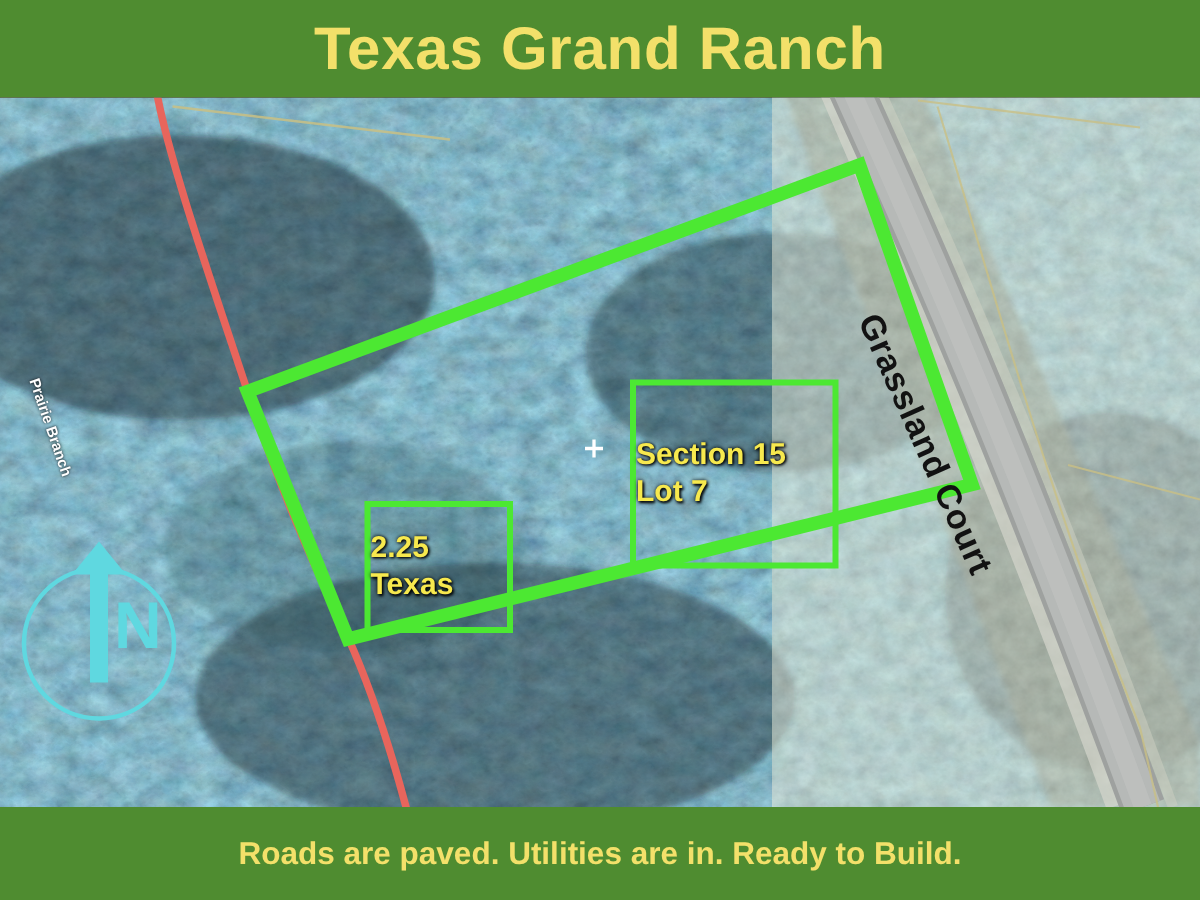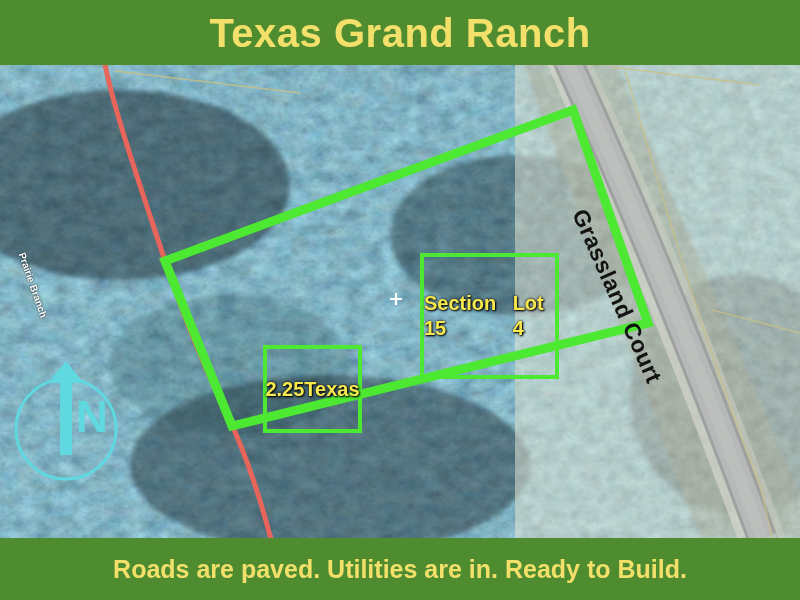--- a/index.html
+++ b/index.html
@@ -27,50 +27,49 @@
     text-align:center;
   }
 
   
   #footer {
     position:absolute; left:0; top:538px; width:800px; height:62px;
     background:#4f8c30;
     display:flex; align-items:center; justify-content:center;
   }
   #footer-text {
-    font-size:25px; font-weight:bold; color:#f3e06a;
+    font-size:21px; font-weight:bold; color:#f3e06a;
     text-align:left; line-height:1;
   }
 
   
   #map {
     position:absolute; left:0; top:65px; width:800px; height:473px;
     overflow:hidden;
     background:#12242c;
   }
   #map-canvas { position:absolute; left:0; top:0; width:800px; height:473px; }
 
   
   .lbl-box {
     position:absolute;
     border:4px solid #4ce832;
-    display:flex; flex-direction:row;
-    align-items:center; justify-content:center;
+    display:flex; flex-direction:column;
+    justify-content:center;
     color:#f7e94e; font-weight:bold;
     text-shadow:0 0 3px #000, 1px 1px 2px #000;
     line-height:1.25;
   }
   #lot-info-box {
     left:420px; top:188px; width:139px; height:126px;
     font-size:20px;
   }
   #acreage-box {
-    left:243px; top:280px; width:99px; height:88px;
+    left:243px; top:269px; width:99px; height:88px;
     font-size:20px;
-    margin-left:20px;
   }
 
   #street-name {
     position:absolute; left:591px; top:140px;
     font-size:23px; font-weight:bold; color:#121212;
     transform:rotate(66deg); transform-origin:left top;
     white-space:nowrap; letter-spacing:0.5px;
   }
   #creek-name {
     position:absolute; left:27px; top:186px;
@@ -170,21 +169,21 @@
         </g>
 
         <g>
           <path d="M 396 228 L 396 240 M 390 234 L 402 234" stroke="#ffffff" stroke-width="2.2" stroke-linecap="butt"></path>
         </g>
       </g>
     </svg>
 
     <div id="lot-info-box" class="lbl-box">
       <div>Section 15</div>
-      <div>Lot 4</div>
+      <div>Lot 7</div>
     </div>
 
     <div id="acreage-box" class="lbl-box">
       <div>2.25</div>
       <div>Texas</div>
     </div>
 
     <div id="street-name">Grassland Court</div>
 
     <div id="creek-name">Prairie Branch</div>

